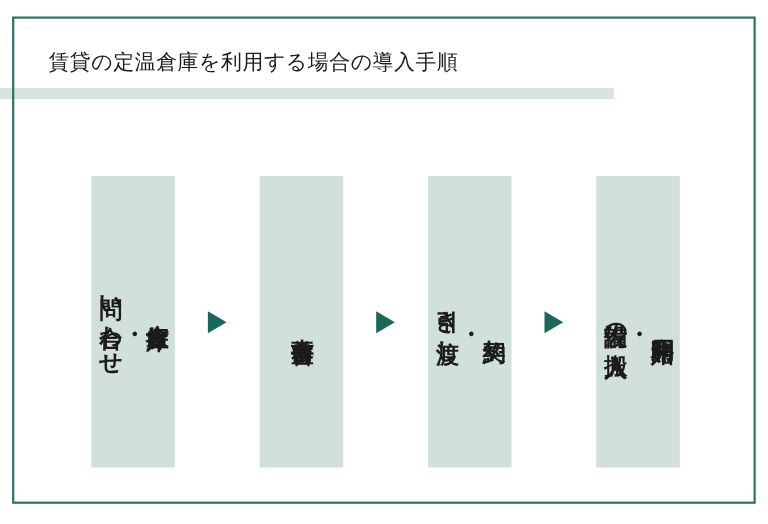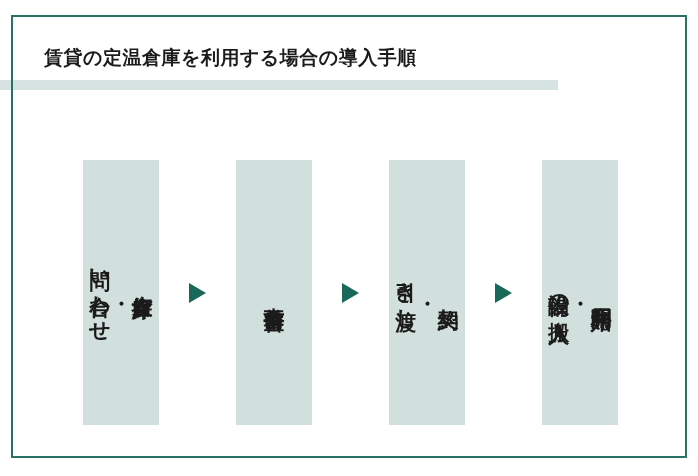--- a/index.html
+++ b/index.html
@@ -36,21 +36,21 @@
     height: 10px;
     background: var(--title-underline);
   }
   .diagram-title {
     position: absolute;
     left: 44px;
     top: 46px;
     margin: 0;
     font-size: 19px;
     line-height: 1.3;
-    font-weight: bold;
+    font-weight: normal;
     letter-spacing: 0.5px;
     color: var(--text);
     white-space: nowrap;
   }
   .steps-row {
     position: absolute;
     left: 83px;
     top: 160px;
     width: 535px;
     height: 265px;

